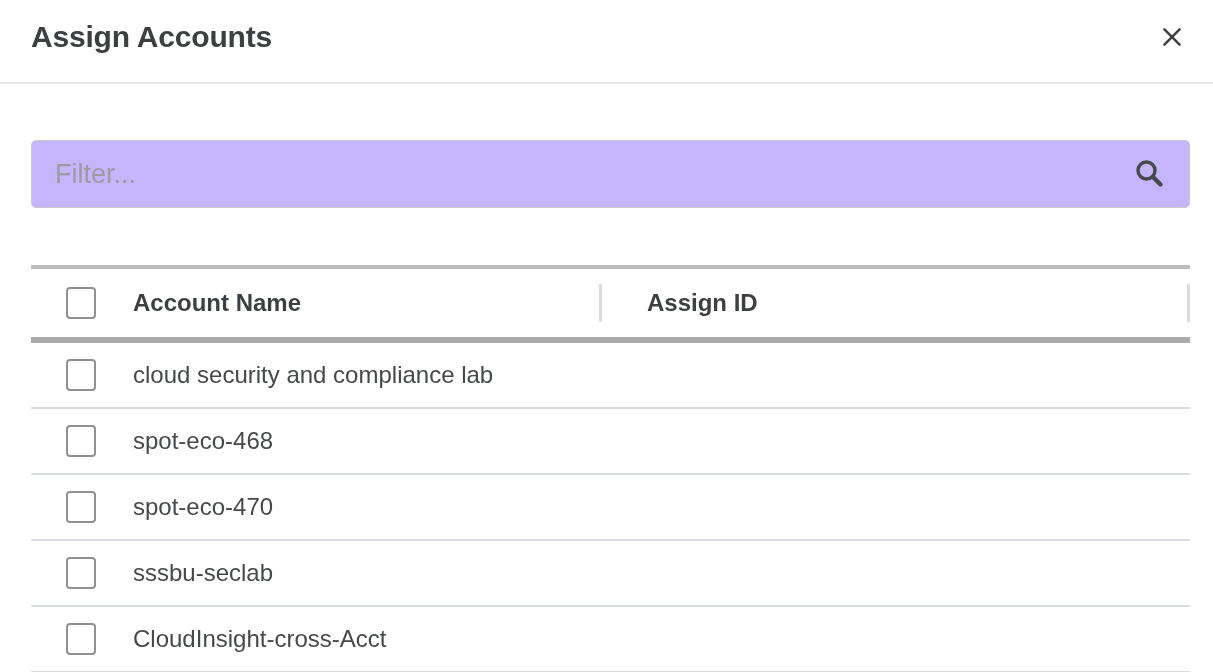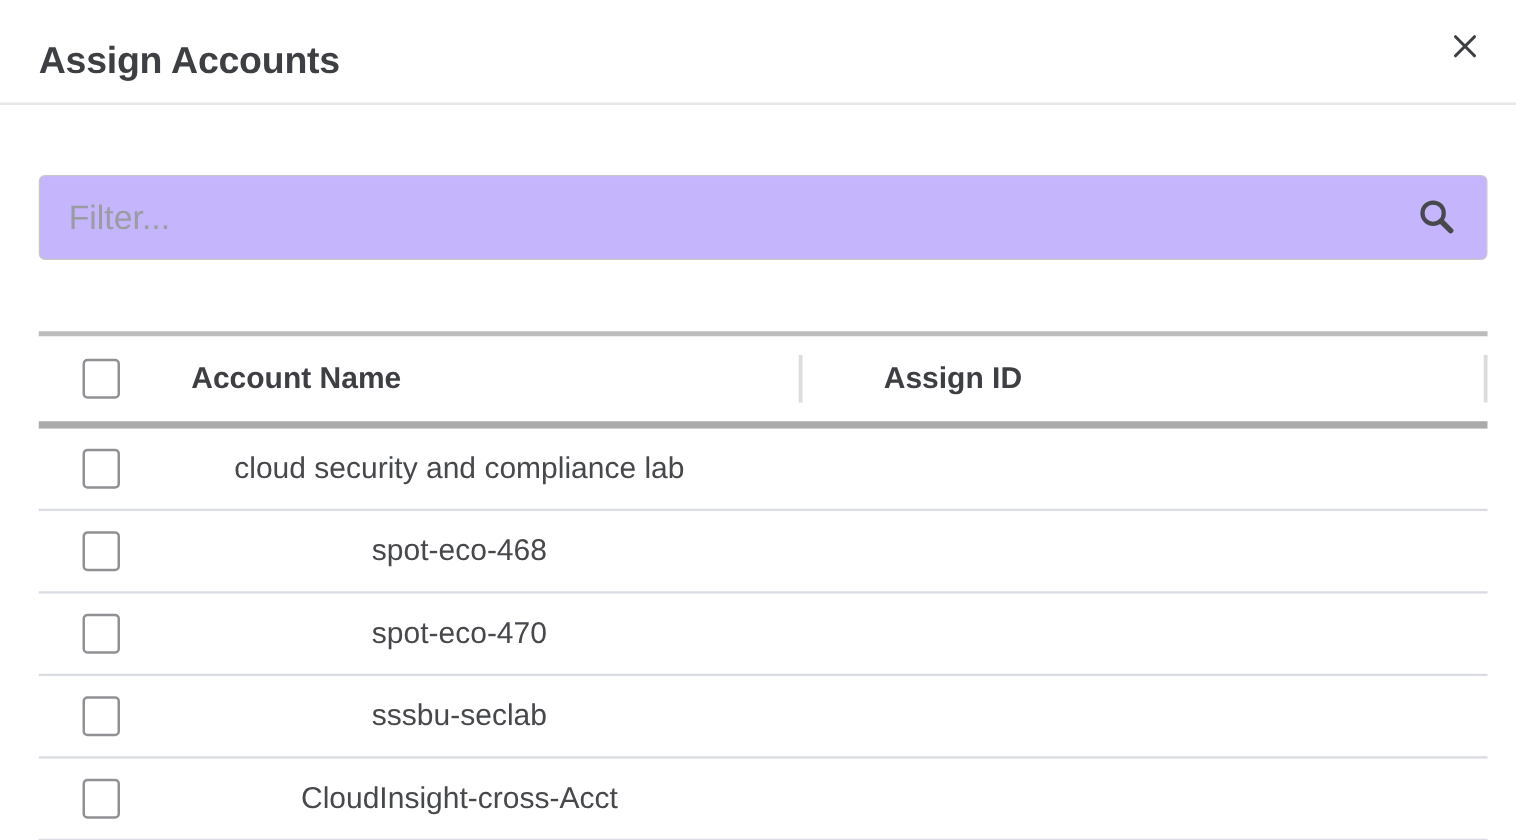--- a/index.html
+++ b/index.html
@@ -17,21 +17,21 @@
   }
   
   .dialog-header {
     position: relative;
     height: 82px;
     border-bottom: 2px solid #e8e8e8;
   }
   .dialog-title {
     position: absolute;
     left: 31px;
-    top: 32px;
+    top: 20px;
     margin: 0;
     font-size: 30px;
     font-weight: 700;
     color: #3d3f42;
     letter-spacing: -0.2px;
   }
   .close-btn {
     position: absolute;
     top: 22px;
     right: 26px;
@@ -82,21 +82,20 @@
   
   .accounts-table {
     margin: 57px 23px 0 31px;
   }
   .thead {
     display: flex;
     align-items: center;
     height: 68px;
     border-top: 4px solid #bcbcbc;
     border-bottom: 6px solid #ababab;
-    gap: 20px;
   }
   .th {
     font-size: 24px;
     font-weight: 700;
     color: #3d3f42;
     cursor: pointer;
   }
   .vdiv {
     width: 3px;
     height: 38px;
@@ -119,21 +118,21 @@
     border-radius: 4px;
     background: #ffffff;
     cursor: pointer;
     display: inline-block;
   }
   .cell-name {
     box-sizing: border-box;
     width: 466px;
     flex: 0 0 auto;
   }
-  .row .cell-name { width: 469px; text-align: center; }
+  .row .cell-name { width: 469px; }
   .cell-id {
     box-sizing: border-box;
     flex: 1 1 auto;
     padding-left: 45px;
   }
   .row {
     display: flex;
     align-items: center;
     height: 64px;
     border-bottom: 2px solid #d9dce3;

